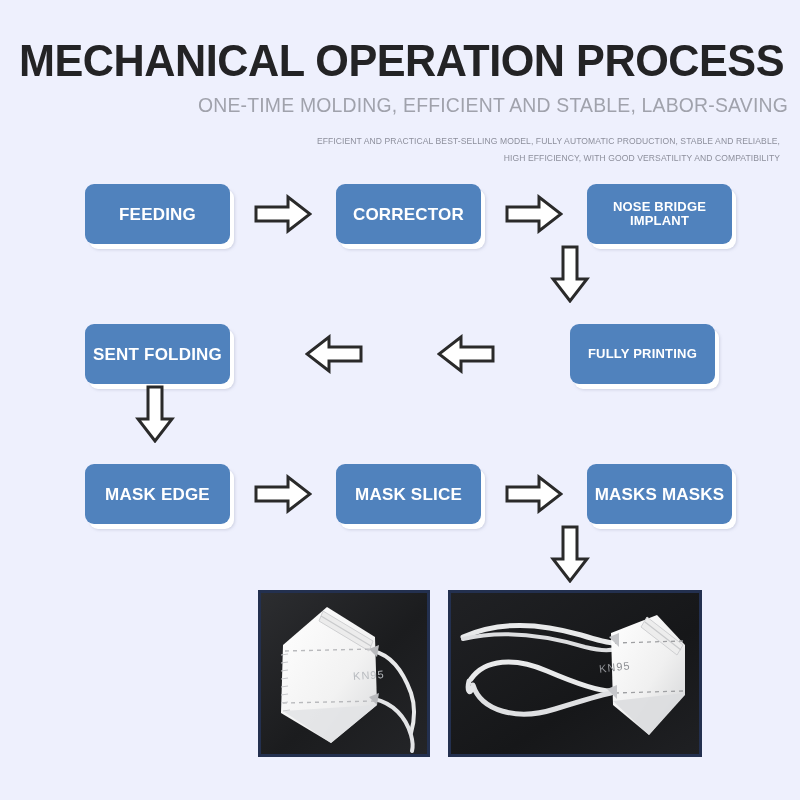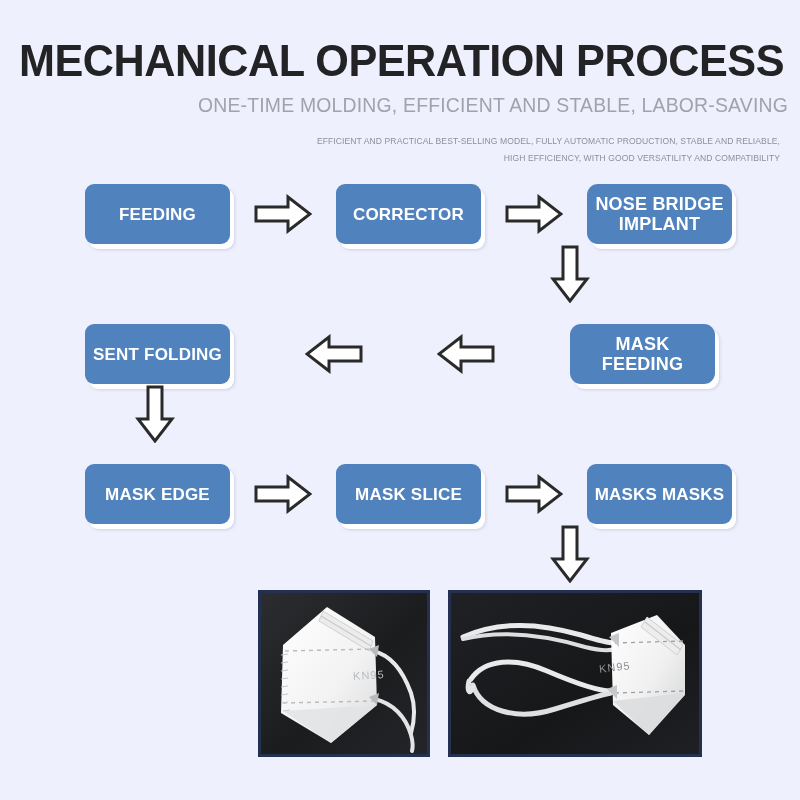--- a/index.html
+++ b/index.html
@@ -73,21 +73,21 @@
     color: #ffffff;
     font-size: 17px;
     font-weight: bold;
     letter-spacing: 0.2px;
     line-height: 1.15;
     box-shadow: 4px 5px 0 0 #ffffff, 5px 6px 3px rgba(150,155,180,0.35);
     flex: 0 0 auto;
     box-sizing: border-box;
     padding: 0 6px;
   }
-  .node.two-line { font-size: 18px; border-radius: 11px; }
+  .node.two-line { font-size: 13px; }
 
   
   .h-arrow {
     width: 58px;
     height: 40px;
     flex: 0 0 auto;
   }
   .v-arrow {
     position: absolute;
     width: 40px;
@@ -177,21 +177,21 @@
       </svg>
     </div>
 
 
     <div class="h-arrow">
       <svg class="arrow-svg" viewBox="0 0 58 40" preserveAspectRatio="none">
         <polygon class="arrow-shape" points="56,13 24,13 24,3 2,20 24,37 24,27 56,27"></polygon>
       </svg>
     </div>
 
-    <div class="node two-line">MASK FEEDING</div>
+    <div class="node two-line">FULLY PRINTING</div>
   </div>
 
   <div class="flow-row">
     <div class="node">MASK EDGE</div>
 
     <div class="h-arrow">
       <svg class="arrow-svg" viewBox="0 0 58 40" preserveAspectRatio="none">
         <polygon class="arrow-shape" points="2,13 34,13 34,3 56,20 34,37 34,27 2,27"></polygon>
       </svg>
     </div>

